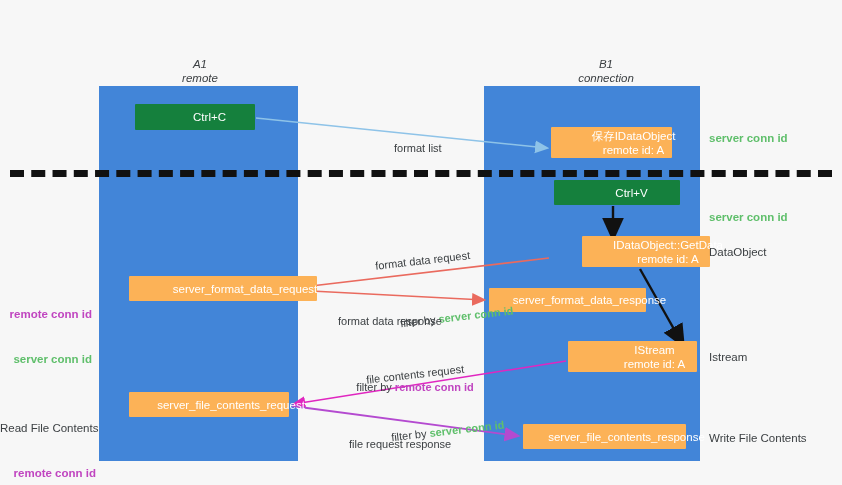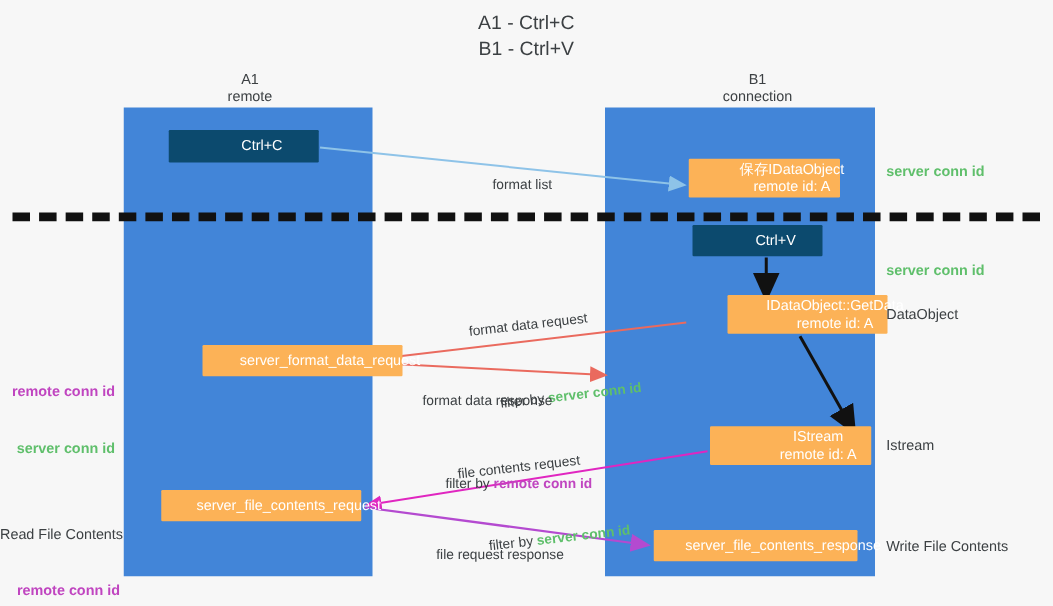--- a/index.html
+++ b/index.html
@@ -17,20 +17,21 @@
   .title{
     left:0;top:8px;width:842px;text-align:center;
     font-size:15.5px;line-height:21px;color:#3c4043;
     white-space:pre;
   }
 
   
   .colhead{
     font-size:11.5px;line-height:14px;text-align:center;color:#3c4043;
     white-space:pre;
+    font-style:italic;
   }
   #head-a1{left:140px;top:57px;width:120px;}
   #head-b1{left:543px;top:57px;width:126px;}
 
   
   .lane{background:#4285d8;}
   #lane-a1{left:99px;top:86px;width:199px;height:375px;}
   #lane-b1{left:484px;top:86px;width:216px;height:375px;}
 
   
@@ -41,31 +42,31 @@
 
   
   .node{
     box-sizing:border-box;
     display:flex;align-items:center;justify-content:center;
     text-align:center;color:#ffffff;
     font-size:11.5px;line-height:14px;
     white-space:pre;
     border-radius:1px;
   }
-  .green{background:#0c4a6e;padding-left:29px;}
+  .green{background:#15803d;padding-left:29px;}
   .orange{background:#fcb košt;}
   .orange{background:#fbb martian;}
   .orange{background:#fbb04a;}
   .orange{background:#fcb257;padding-left:44px;}
 
   #n-ctrlc{left:135px;top:104px;width:120px;height:26px;}
   #n-save{left:551px;top:127px;width:121px;height:31px;}
-  #n-ctrlv{left:554px;top:180px;width:104px;height:25px;}
+  #n-ctrlv{left:554px;top:180px;width:126px;height:25px;}
   #n-getdata{left:582px;top:236px;width:128px;height:31px;}
-  #n-fmtreq{left:129px;top:276px;width:160px;height:25px;margin-left:33px;}
+  #n-fmtreq{left:129px;top:276px;width:188px;height:25px;}
   #n-fmtresp{left:489px;top:288px;width:157px;height:24px;}
   #n-istream{left:568px;top:341px;width:129px;height:31px;}
   #n-filereq{left:129px;top:392px;width:160px;height:25px;}
   #n-fileresp{left:523px;top:424px;width:163px;height:25px;}
 
   
   .rlabel{font-size:11.5px;line-height:15px;white-space:pre;}
   .green-txt{color:#5fbf6b;font-weight:bold;}
   .plain{color:#3c4043;text-align:right;}
   #r-conn1{left:709px;top:131px;}
@@ -91,22 +92,20 @@
   #e-fcreq{left:362px;top:343px;transform:rotate(-6.5deg);transform-origin:left top;}
   #e-fcresp{left:349px;top:407px;}
 
   svg.edges{position:absolute;left:0;top:0;width:842px;height:485px;overflow:visible;}
 </style>
 </head>
 <body>
 
 <div id="stage">
 
-  <div class="abs title">A1 - Ctrl+C
-B1 - Ctrl+V</div>
 
   <div class="abs lane" id="lane-a1"></div>
   <div class="abs lane" id="lane-b1"></div>
 
   <div class="abs colhead" id="head-a1">A1
 remote</div>
   <div class="abs colhead" id="head-b1">B1
 connection</div>
 
   <svg class="edges" viewBox="0 0 842 485">
@@ -145,20 +144,21 @@
 
   <div class="abs" id="divider"></div>
 
   <div class="abs node green" id="n-ctrlc">Ctrl+C</div>
   <div class="abs node orange" id="n-save">保存IDataObject
 remote id: A</div>
   <div class="abs node green" id="n-ctrlv">Ctrl+V</div>
   <div class="abs node orange" id="n-getdata">IDataObject::GetData
 remote id: A</div>
   <div class="abs node orange" id="n-fmtreq">server_format_data_request</div>
+  <div class="abs node orange" id="n-fmtresp">server_format_data_response</div>
   <div class="abs node orange" id="n-istream">IStream
 remote id: A</div>
   <div class="abs node orange" id="n-filereq">server_file_contents_request</div>
   <div class="abs node orange" id="n-fileresp">server_file_contents_response</div>
 
   <div class="abs rlabel green-txt" id="r-conn1">server conn id</div>
   <div class="abs rlabel green-txt" id="r-conn2">server conn id</div>
   <div class="abs rlabel plain" id="r-dataobject">DataObject</div>
   <div class="abs rlabel plain" id="r-istream">Istream</div>
   <div class="abs rlabel plain" id="r-writefile">Write File Contents</div>

